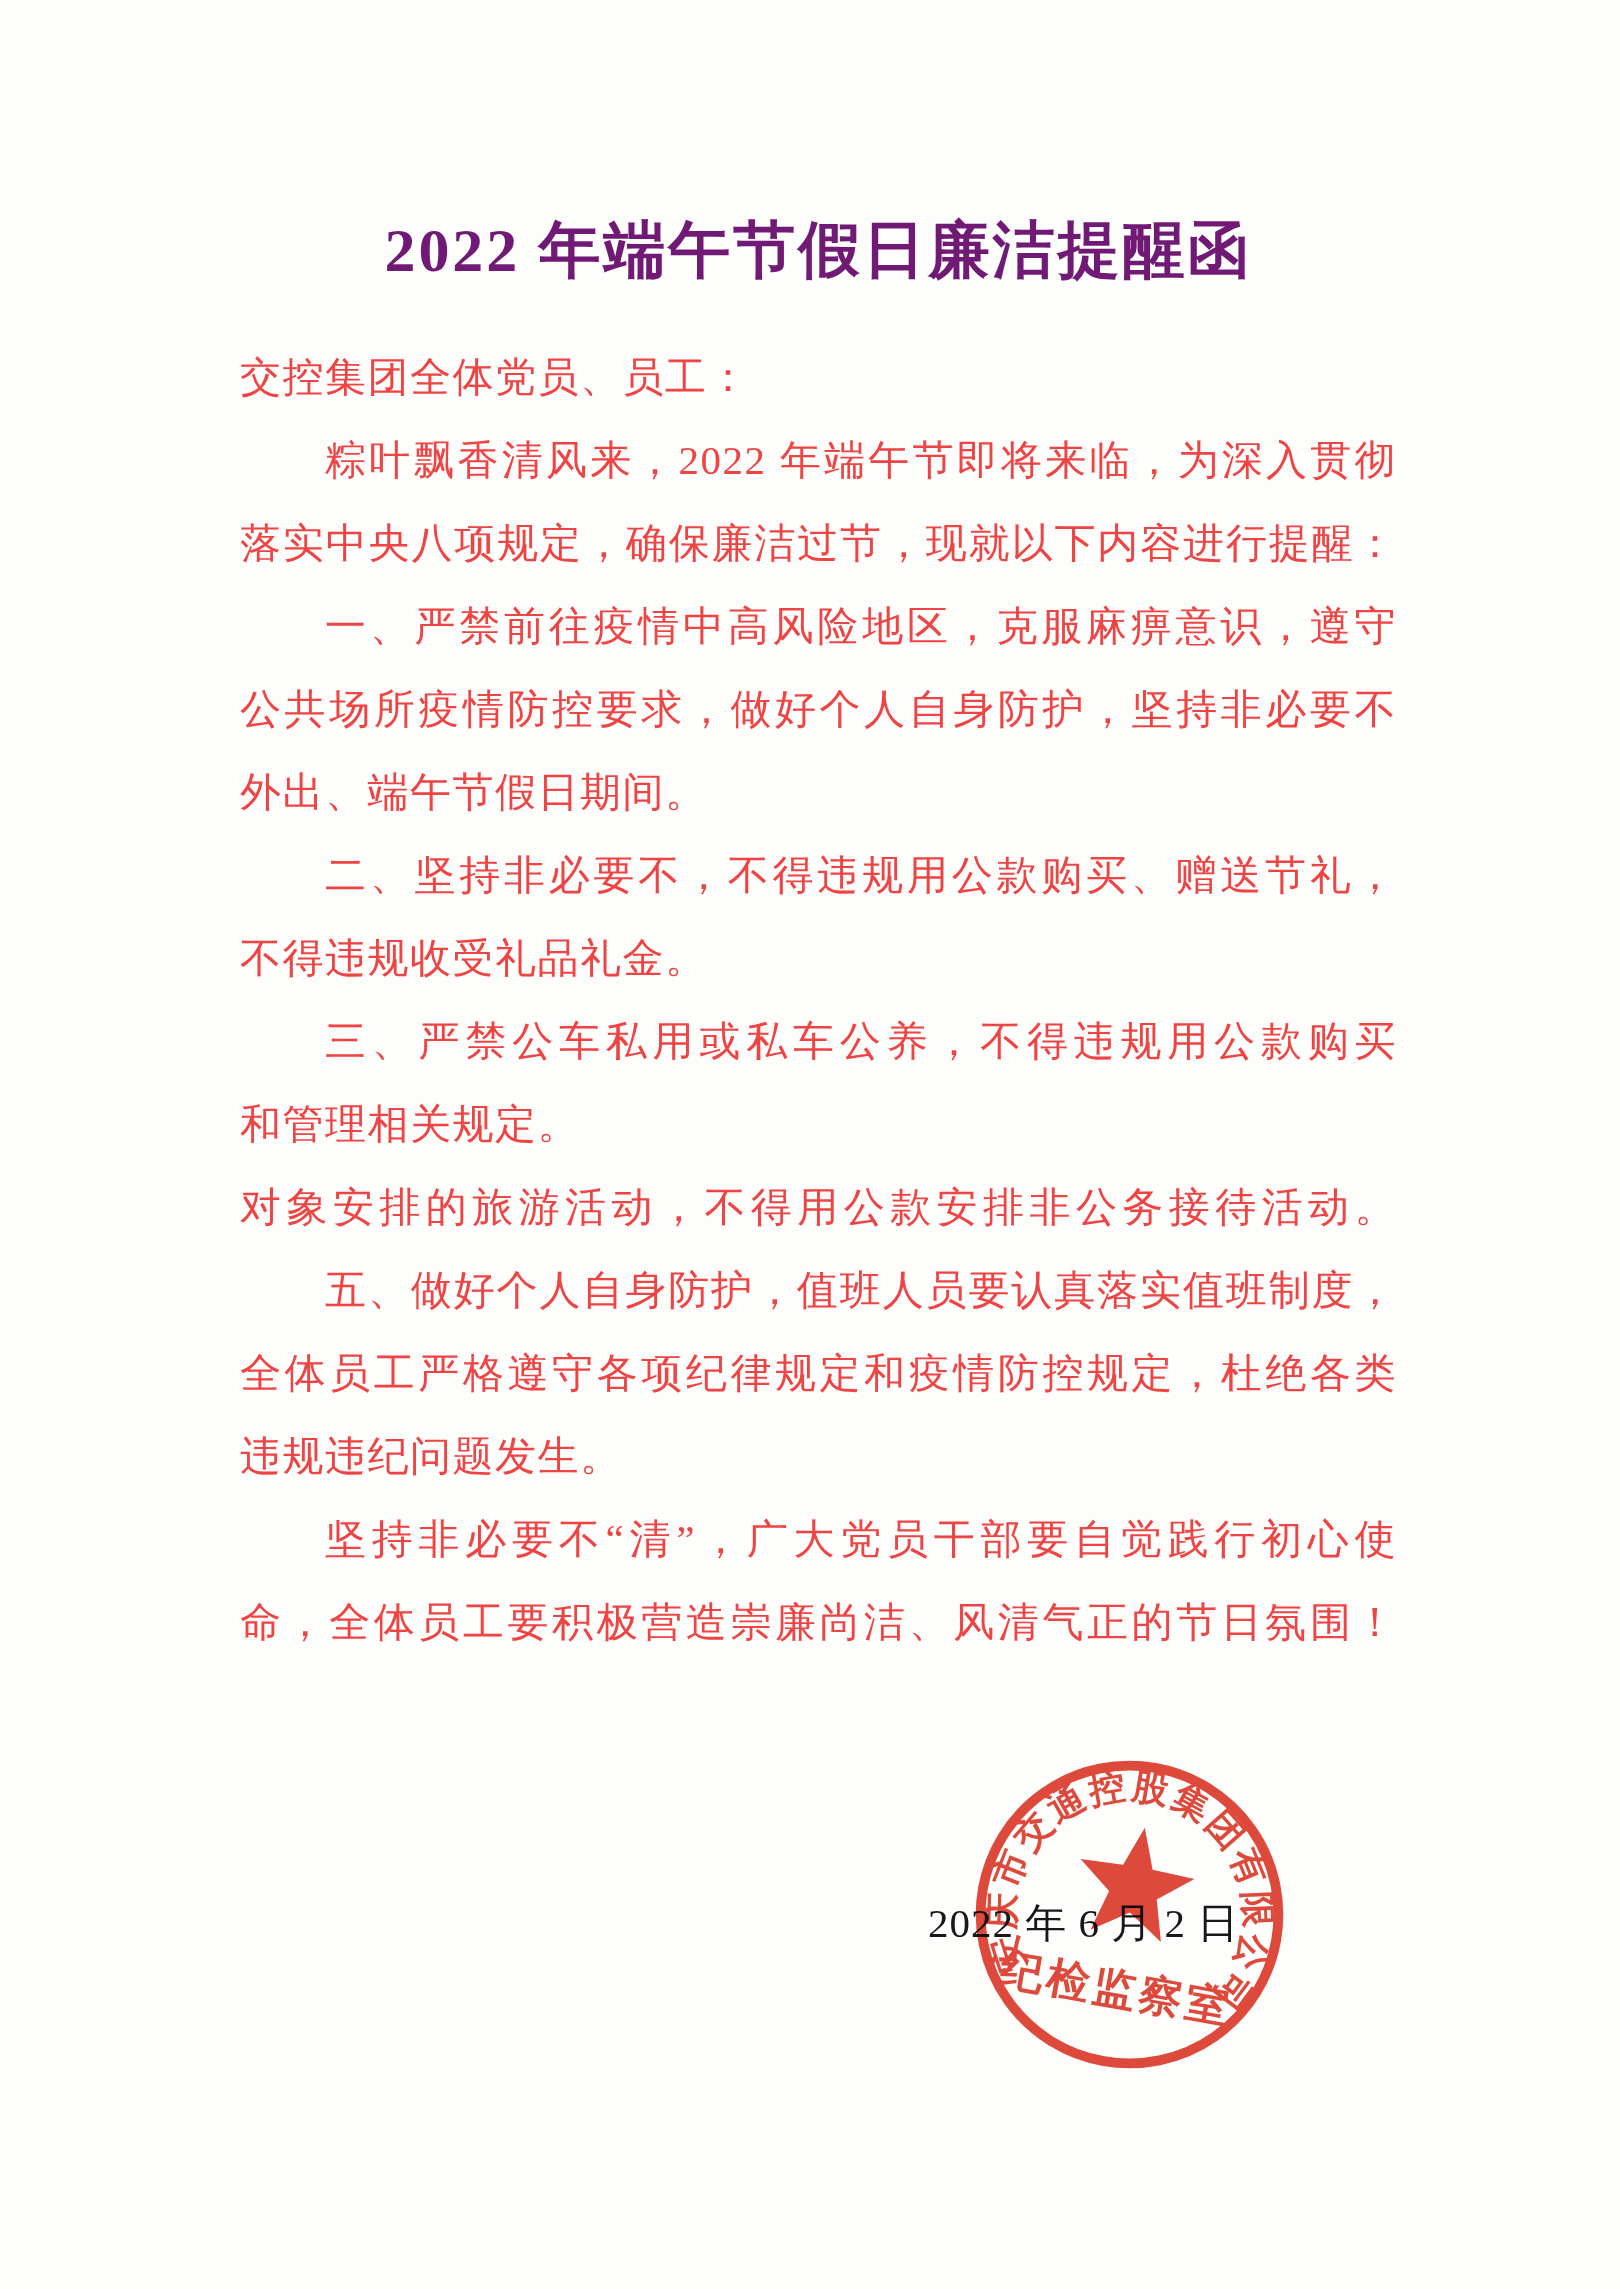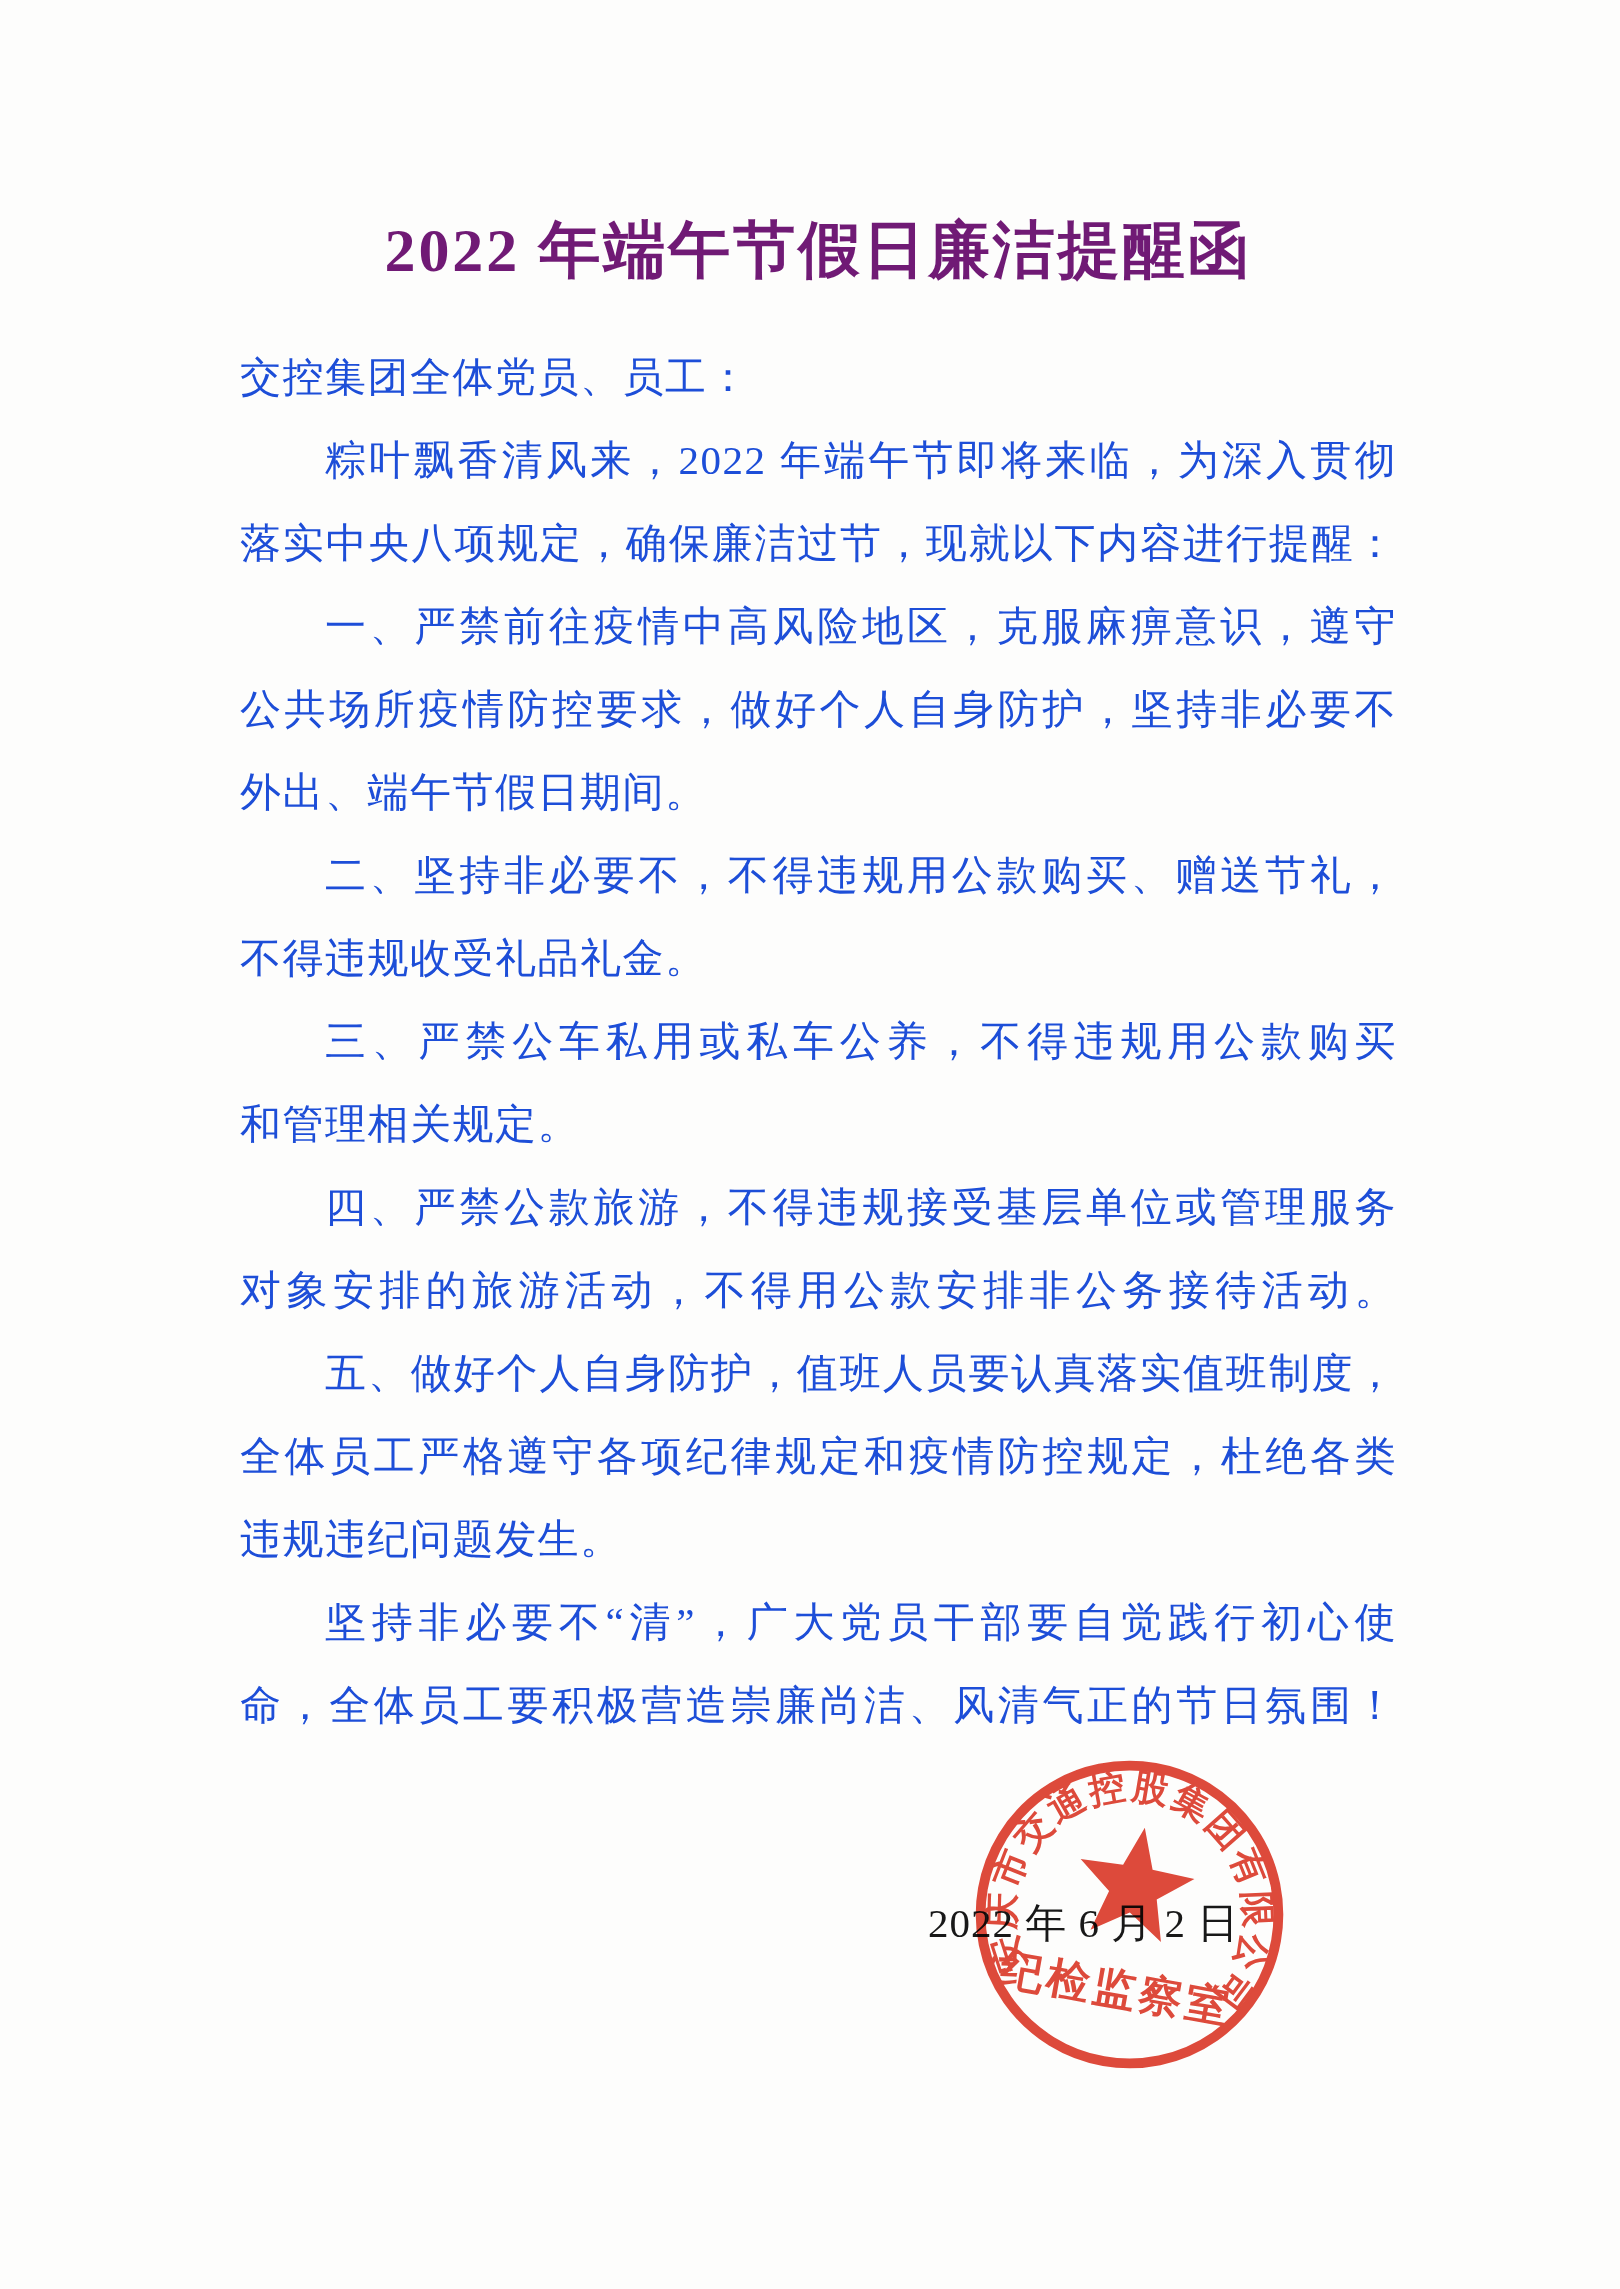--- a/index.html
+++ b/index.html
@@ -28,21 +28,21 @@
   .doc-body {
     position: absolute;
     left: 240px; top: 336px; width: 1157px;
   }
   .line {
     width: 1157px;
     height: 83px;
     line-height: 83px;
     font-size: 41px;
     letter-spacing: 1.5px;
-    color: #1d4ed8;
+    color: #ef4444;
     white-space: nowrap;
   }
   .line.fill {
     white-space: normal;
     text-align: justify;
     text-align-last: justify;
     -moz-text-align-last: justify;
   }
   .line.indent { text-indent: 85px; }
   .date-line {
@@ -81,21 +81,20 @@
       <div class="line">交控集团全体党员、员工：</div>
       <div class="line fill indent">粽叶飘香清风来，2022 年端午节即将来临，为深入贯彻</div>
       <div class="line fill">落实中央八项规定，确保廉洁过节，现就以下内容进行提醒：</div>
       <div class="line fill indent">一、严禁前往疫情中高风险地区，克服麻痹意识，遵守</div>
       <div class="line fill">公共场所疫情防控要求，做好个人自身防护，坚持非必要不</div>
       <div class="line">外出、端午节假日期间。</div>
       <div class="line fill indent">二、坚持非必要不，不得违规用公款购买、赠送节礼，</div>
       <div class="line">不得违规收受礼品礼金。</div>
       <div class="line fill indent">三、严禁公车私用或私车公养，不得违规用公款购买</div>
       <div class="line">和管理相关规定。</div>
-      <div class="line fill indent">四、严禁公款旅游，不得违规接受基层单位或管理服务</div>
       <div class="line fill">对象安排的旅游活动，不得用公款安排非公务接待活动。</div>
       <div class="line fill indent">五、做好个人自身防护，值班人员要认真落实值班制度，</div>
       <div class="line fill">全体员工严格遵守各项纪律规定和疫情防控规定，杜绝各类</div>
       <div class="line">违规违纪问题发生。</div>
       <div class="line fill indent">坚持非必要不“清”，广大党员干部要自觉践行初心使</div>
       <div class="line fill">命，全体员工要积极营造崇廉尚洁、风清气正的节日氛围！</div>
     </div>
 
   <div class="date-line">2022 年 6 月 2 日</div>
 

